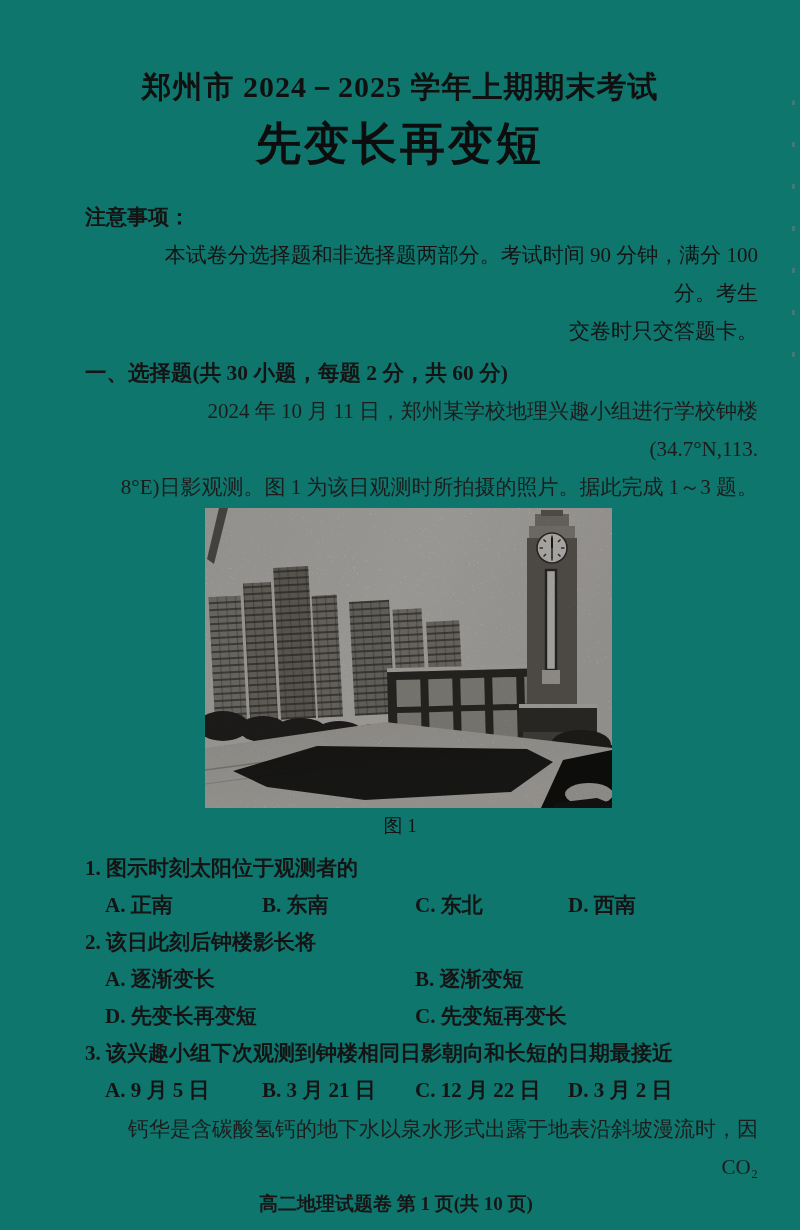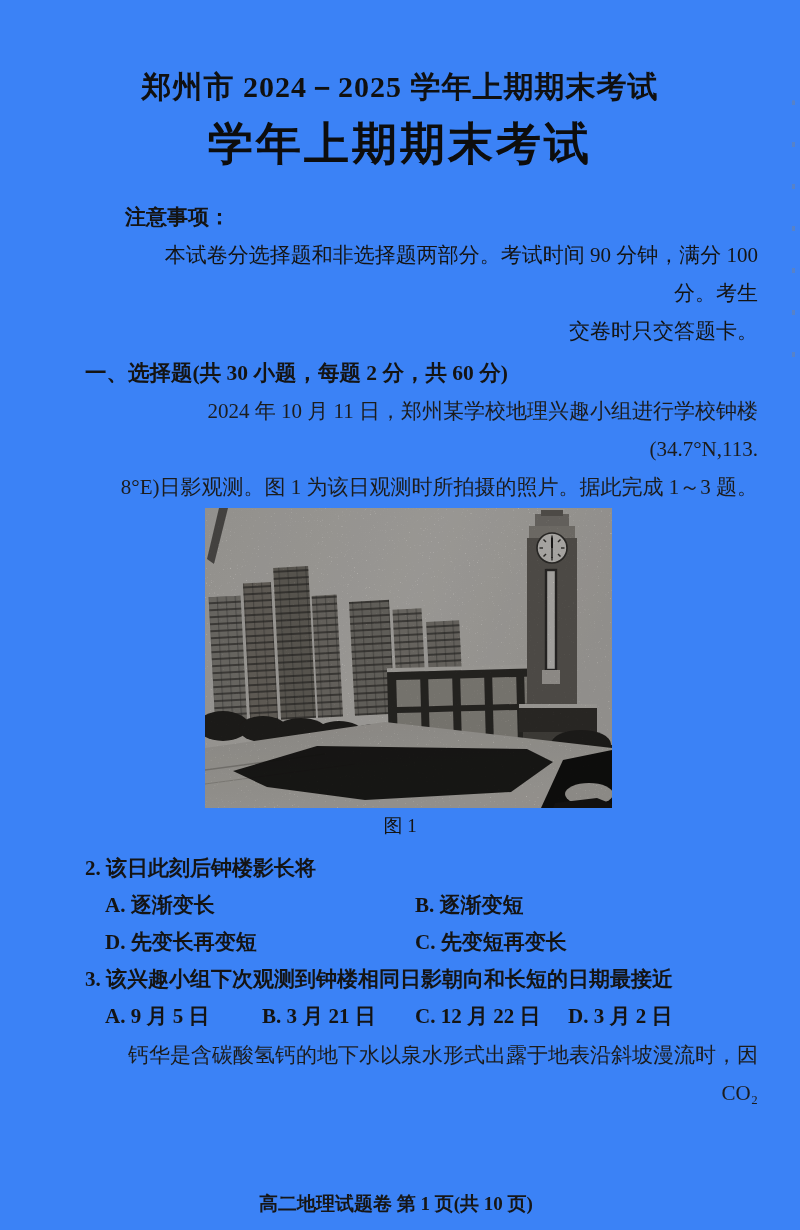--- a/index.html
+++ b/index.html
@@ -1,39 +1,39 @@
 <!DOCTYPE html>
 <html lang="zh"><head>
 <meta charset="utf-8">
 <style>
   html,body{margin:0;padding:0;background:#ffffff;}
   .page{
     position:relative;
     width:800px;height:1230px;
     margin:0 auto;
-    background:#3b82f6;
+    background:#0f766e;
     overflow:hidden;
     font-family:"Liberation Serif","DejaVu Serif",serif;
     color:#141414;
     -webkit-font-smoothing:antialiased;
   }
   .content{position:relative;padding:70px 42px 0 42px;}
   .title{
     text-align:center;
     font-size:30px;line-height:34px;
     font-weight:700;letter-spacing:1px;
     color:#101010;
   }
   .subtitle{
     text-align:center;
     font-size:45px;line-height:52px;
     font-weight:700;letter-spacing:3px;
     margin-top:14px;color:#0d0d0d;
   }
-  .notice{margin-top:28px;font-size:21px;line-height:38px;margin-left:40px;}
+  .notice{margin-top:28px;font-size:21px;line-height:38px;}
   .notice-heading{font-weight:700;padding-left:43px;}
   .body-line{font-size:21px;line-height:38px;text-align:right;}
   .indent-first{text-indent:76px;}
   .section-heading{
     margin-top:4px;
     font-size:21.5px;line-height:38px;
     font-weight:700;padding-left:43px;
   }
   .kai{color:#1c1c1c;}
   .figure-wrap{margin-top:2px;margin-left:163px;width:407px;}
@@ -60,21 +60,21 @@
 </style>
 </head>
 <body>
 
 <div class="page">
   <div class="scan-artifact"></div>
 
   <div class="content">
 
     <div class="title">郑州市 2024－2025 学年上期期末考试</div>
-    <div class="subtitle">学年上期期末考试</div>
+    <div class="subtitle">先变长再变短</div>
 
     <div class="notice">
       <div class="notice-heading">注意事项：</div>
       <div class="body-line indent-first">本试卷分选择题和非选择题两部分。考试时间 90 分钟，满分 100 分。考生</div>
       <div class="body-line">交卷时只交答题卡。</div>
     </div>
 
     <div class="section-heading">一、选择题(共 30 小题，每题 2 分，共 60 分)</div>
 
     <div>
@@ -194,20 +194,29 @@
           <polygon points="350,295 392,290 407,296 407,300 348,300" fill="#1a1918"></polygon>
         </g>
 
         <rect x="0" y="0" width="407" height="300" filter="url(#grain)" opacity="0.30"></rect>
       </svg>
     </div>
     <div class="caption-row">图 1</div>
 
     <div class="questions">
 
+      <div>
+        <div class="q-stem">1. 图示时刻太阳位于观测者的</div>
+        <div class="opts opts-4">
+          <span>A. 正南</span>
+          <span>B. 东南</span>
+          <span>C. 东北</span>
+          <span>D. 西南</span>
+        </div>
+      </div>
 
       <div>
         <div class="q-stem">2. 该日此刻后钟楼影长将</div>
         <div class="opts opts-2">
           <span>A. 逐渐变长</span>
           <span>B. 逐渐变短</span>
           <span>D. 先变长再变短</span>
           <span>C. 先变短再变长</span>
         </div>
       </div>

